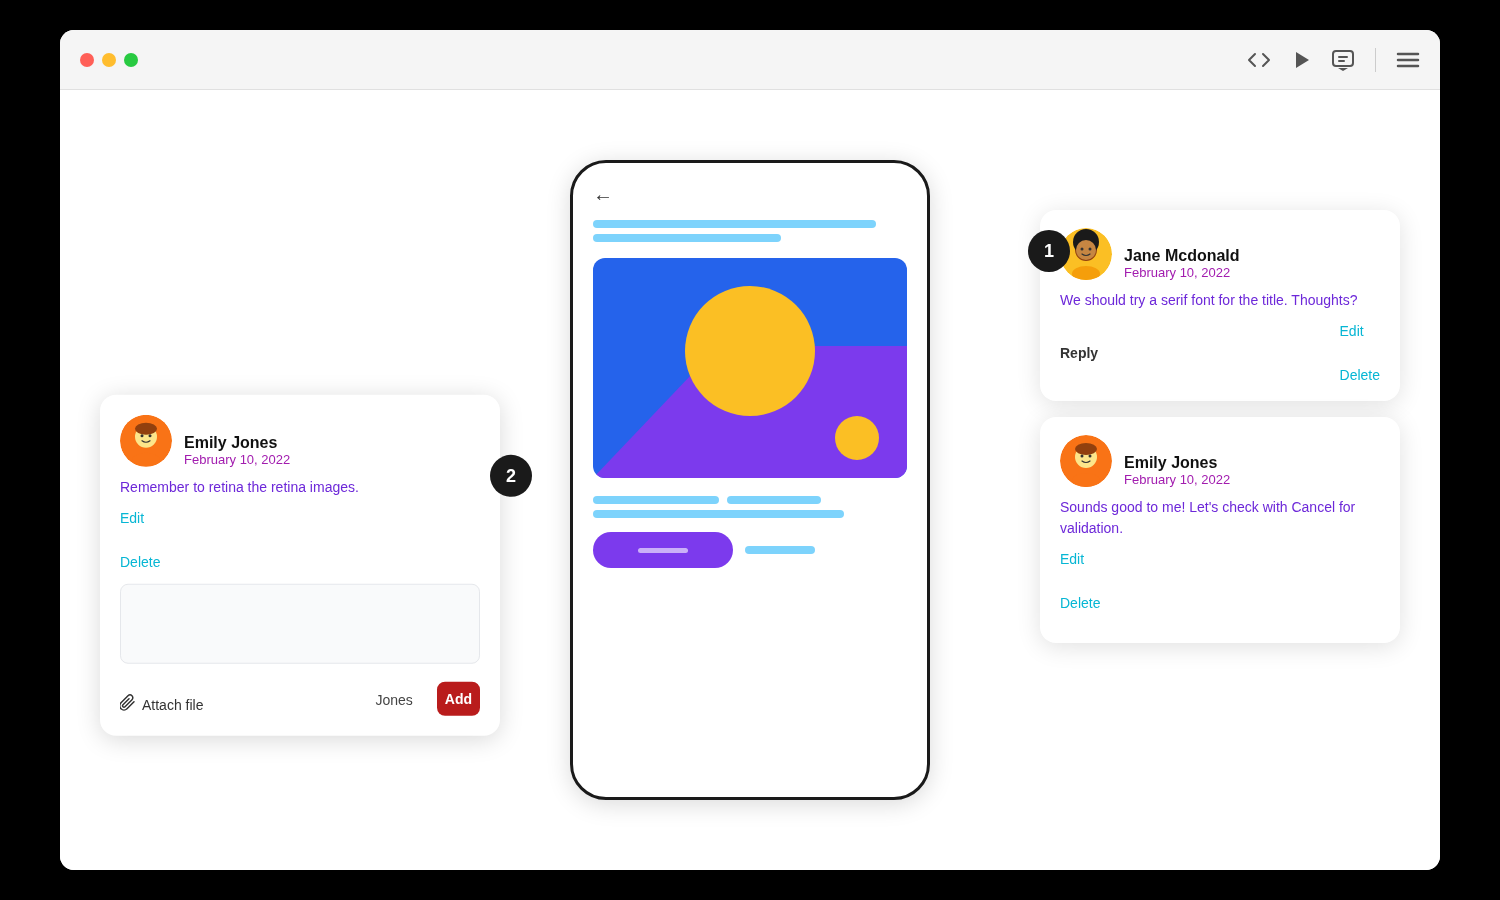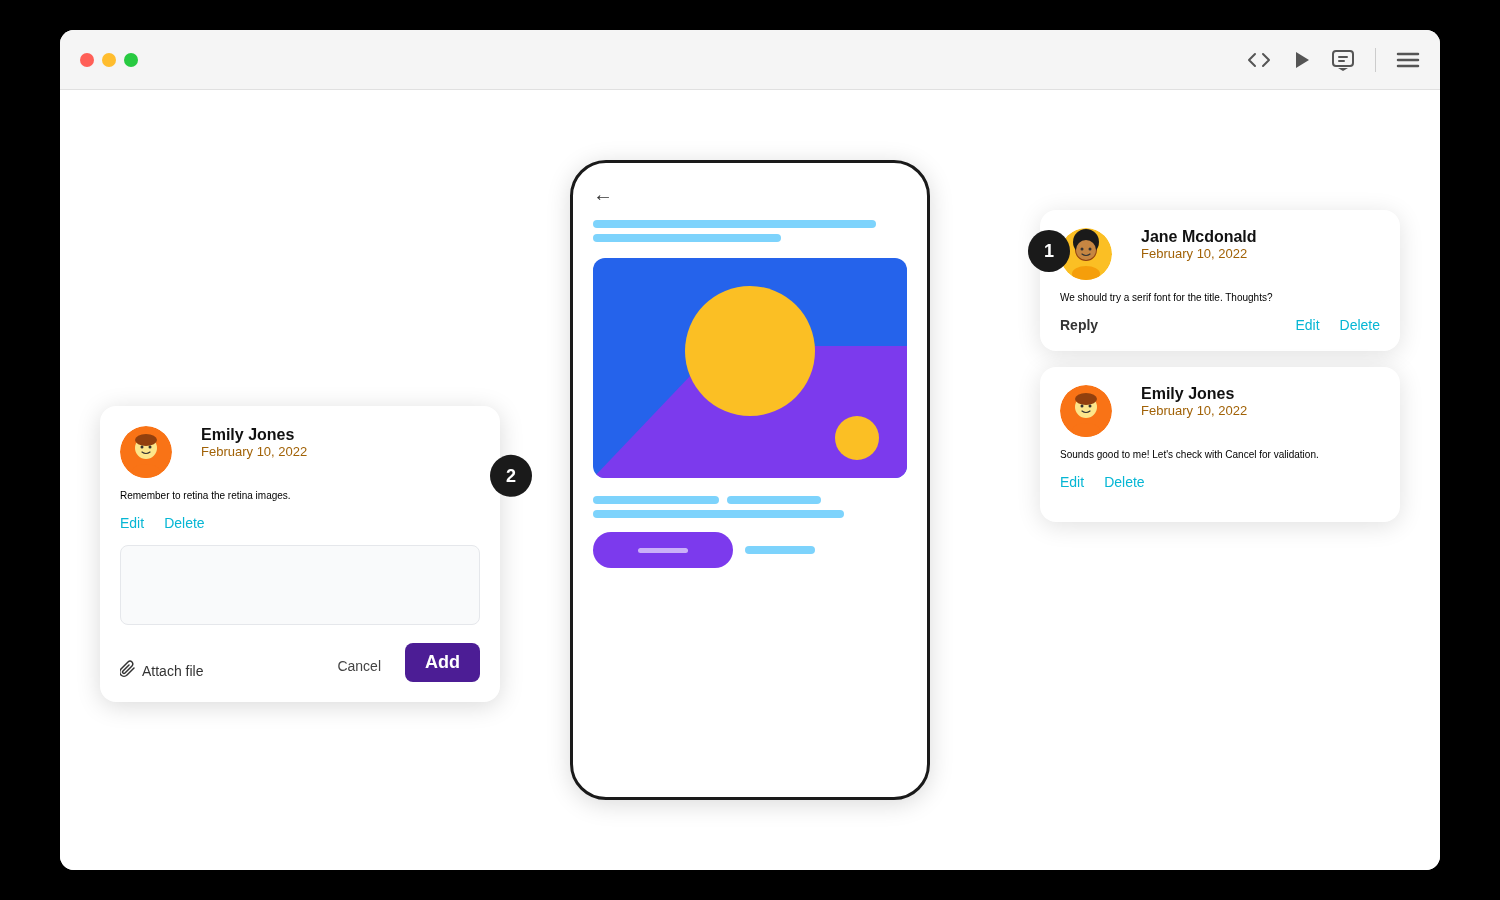--- a/index.html
+++ b/index.html
@@ -202,50 +202,51 @@
       transform: translateY(-25%);
       width: 400px;
       background: #fff;
       border-radius: 16px;
       box-shadow: 0 4px 24px rgba(0,0,0,0.15);
       padding: 20px;
       z-index: 10;
     }
     .comment-header {
       display: flex;
-      align-items: flex-start;
-      gap: 29px;
+      align-items: flex-end;
+      gap: 12px;
       margin-bottom: 10px;
     }
     .avatar {
       width: 52px;
       height: 52px;
       border-radius: 50%;
       overflow: hidden;
       flex-shrink: 0;
     }
     .comment-author {
       font-weight: 700;
       font-size: 16px;
       color: #111;
     }
     .comment-date {
       font-size: 13px;
-      color: #a16207;
+      color: #a21caf;
     }
     .comment-text {
-      font-size: 10px;
-      color: #000000;
+      font-size: 14px;
+      color: #6d28d9;
       line-height: 1.5;
       margin-bottom: 12px;
     }
     .comment-actions {
       display: flex;
-      gap: 20px;
+      gap: 28px;
       margin-bottom: 14px;
+      flex-direction: column;
     }
     .action-link {
       color: #06b6d4;
       font-size: 14px;
       cursor: pointer;
       text-decoration: none;
     }
     .reply-textarea {
       width: 100%;
       height: 80px;
@@ -278,26 +279,26 @@
     }
     .cancel-btn {
       background: none;
       border: none;
       color: #444;
       font-size: 14px;
       cursor: pointer;
       padding: 8px 12px;
     }
     .add-btn {
-      background: #4c1d95;
+      background: #b91c1c;
       color: #fff;
       border: none;
       border-radius: 8px;
-      padding: 9px 20px;
-      font-size: 18px;
+      padding: 9px 8px;
+      font-size: 14px;
       font-weight: 600;
       cursor: pointer;
     }
 
     
     .badge-number {
       position: absolute;
       width: 42px;
       height: 42px;
       border-radius: 50%;
@@ -447,21 +448,21 @@
       <textarea class="reply-textarea" style=""></textarea>
       <div class="card-footer">
         <div class="attach-file">
           <span class="attach-icon">
             <svg width="16" height="18" viewBox="0 0 16 18" fill="none">
               <path d="M14 8L7 15C5.3 16.7 2.7 16.7 1 15C-0.7 13.3-0.7 10.7 1 9L8 2C9.1 0.9 10.9 0.9 12 2C13.1 3.1 13.1 4.9 12 6L5 13C4.4 13.6 3.6 13.6 3 13C2.4 12.4 2.4 11.6 3 11L9 5" stroke="#333" stroke-width="1.5" stroke-linecap="round"></path>
             </svg>
           </span>
           <span>Attach file</span>
         </div>
-        <button class="cancel-btn">Cancel</button>
+        <button class="cancel-btn">Jones</button>
         <button class="add-btn">Add</button>
       </div>
     </div>
 
     <div class="badge-number badge-2">2</div>
 
     <div class="badge-number badge-1">1</div>
 
     <div class="comment-panel-right">
 

